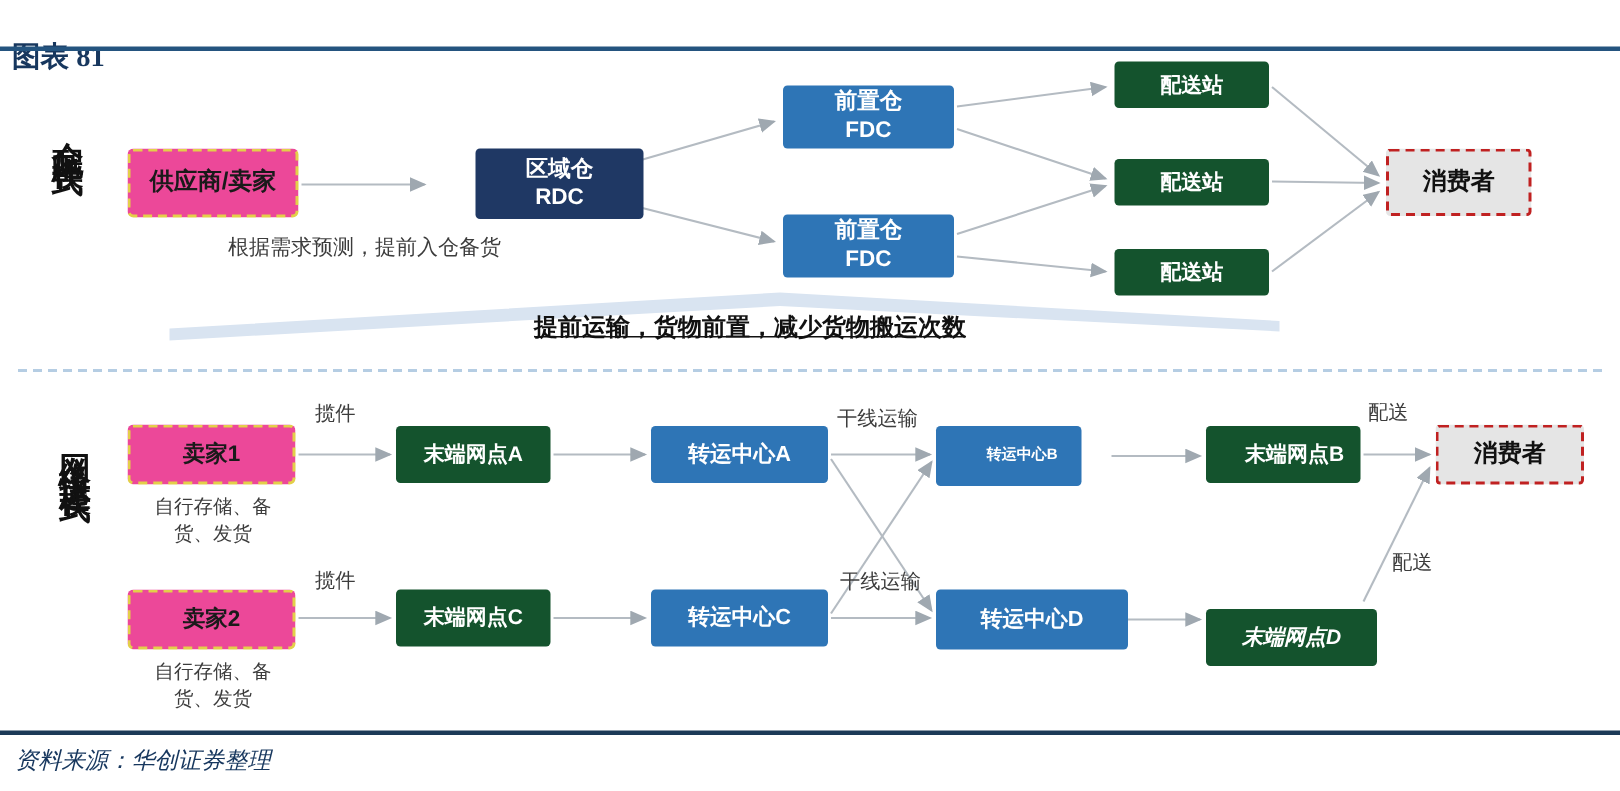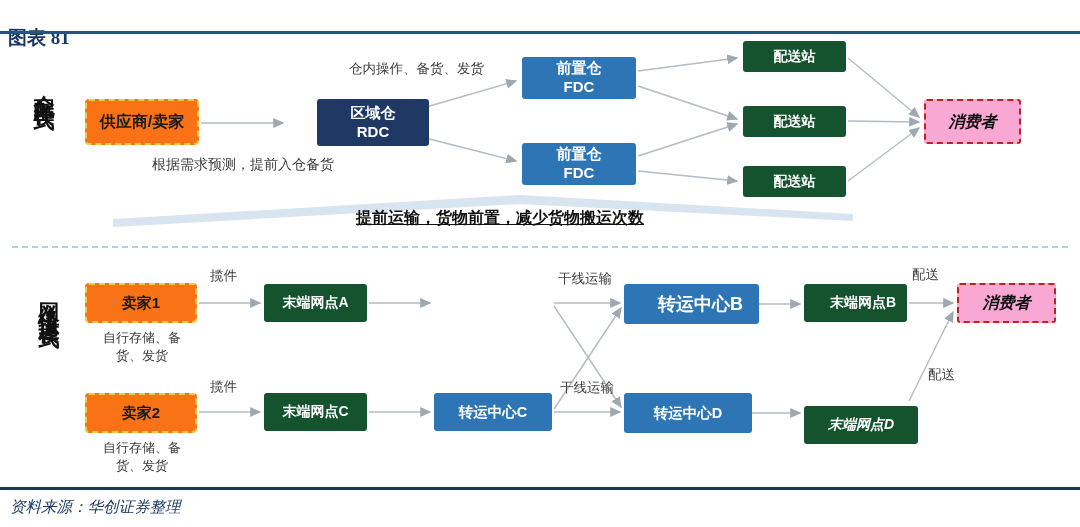--- a/index.html
+++ b/index.html
@@ -8,22 +8,22 @@
   .hdr{position:absolute;left:8px;top:5px;display:flex;align-items:baseline;gap:26px;
        font-family:"Liberation Serif",serif;font-weight:bold;color:#17375e;font-size:19px;margin-top:20px;}
   .title-rule{position:absolute;left:0;top:31px;width:1080px;height:2.5px;background:#24547f;}
   .svg-layer{position:absolute;left:0;top:0;z-index:1;}
   .box{position:absolute;z-index:2;display:flex;align-items:center;justify-content:center;
        text-align:center;box-sizing:border-box;border-radius:3px;white-space:pre-line;
        font-weight:bold;line-height:1.25;}
   .b-navy{background:#1f3864;color:#fff;margin-left:28px;}
   .b-mid{background:#2e75b6;color:#fff;}
   .b-light{background:#14532d;color:#fff;}
-  .b-yellow{background:#f97316;border:2px dashed #e3cf49;color:#1a1a1a;border-radius:4px;}
-  .b-red{background:#f9a8d4;border:2.5px dashed #c02121;color:#111;font-style:italic;}
+  .b-yellow{background:#ec4899;border:2px dashed #e3cf49;color:#1a1a1a;border-radius:4px;}
+  .b-red{background:#e5e5e5;border:2.5px dashed #c02121;color:#111;}
   .lbl{position:absolute;z-index:2;color:#3c3c3c;white-space:nowrap;}
   .note{position:absolute;z-index:2;color:#3c3c3c;text-align:center;white-space:pre-line;line-height:1.4;}
   .vlabel{position:absolute;z-index:2;writing-mode:vertical-lr;text-orientation:upright;
           font-weight:bold;color:#111;font-size:21px;letter-spacing:5px;}
   .banner-text{position:absolute;z-index:2;font-size:16px;color:#111;
                text-decoration:underline;white-space:nowrap;}
   .mid-divider{position:absolute;left:12px;top:246px;width:1056px;height:0;
                border-top:2px dashed #b5cde3;z-index:2;}
   .foot-rule{position:absolute;left:0;top:487px;width:1080px;height:2.5px;background:#1c3a57;}
   .source{position:absolute;left:10px;top:497px;font-family:"Liberation Serif",serif;
@@ -74,21 +74,20 @@
       <line x1="909" y1="401" x2="953" y2="312"></line>
     </g>
   </svg>
 
   <div class="vlabel" style="left:30px;top:78px;">仓配模式</div>
 
   <div class="box b-yellow" style="left:85px;top:99px;width:114px;height:46px;font-size:16px;">供应商/卖家</div>
 
   <div class="lbl" style="left:152px;top:156px;font-size:14px;">根据需求预测，提前入仓备货</div>
 
-  <div class="lbl" style="left:349px;top:60px;font-size:13.5px;">仓内操作、备货、发货</div>
 
   <div class="box b-navy" style="left:289px;top:99px;width:112px;height:47px;font-size:15px;">区域仓
 RDC</div>
 
   <div class="box b-mid" style="left:522px;top:57px;width:114px;height:42px;font-size:15px;">前置仓
 FDC</div>
   <div class="box b-mid" style="left:522px;top:143px;width:114px;height:42px;font-size:15px;">前置仓
 FDC</div>
 
   <div class="box b-light" style="left:743px;top:41px;width:103px;height:31px;font-size:14px;">配送站</div>
@@ -110,26 +109,27 @@
   <div class="box b-yellow" style="left:85px;top:393px;width:112px;height:40px;font-size:15px;">卖家2</div>
   <div class="note" style="left:86px;top:439px;width:112px;font-size:13px;">自行存储、备
 货、发货</div>
 
   <div class="lbl" style="left:210px;top:267px;font-size:13.5px;">揽件</div>
   <div class="lbl" style="left:210px;top:378px;font-size:13.5px;">揽件</div>
 
   <div class="box b-light" style="left:264px;top:284px;width:103px;height:38px;font-size:14px;">末端网点A</div>
   <div class="box b-light" style="left:264px;top:393px;width:103px;height:38px;font-size:14px;">末端网点C</div>
 
+  <div class="box b-mid" style="left:434px;top:284px;width:118px;height:38px;font-size:14.5px;">转运中心A</div>
   <div class="box b-mid" style="left:434px;top:393px;width:118px;height:38px;font-size:14.5px;">转运中心C</div>
 
   <div class="lbl" style="left:558px;top:270px;font-size:13.5px;">干线运输</div>
   <div class="lbl" style="left:560px;top:379px;font-size:13.5px;">干线运输</div>
 
-  <div class="box b-mid" style="left:624px;top:284px;width:135px;height:40px;font-size:18px;padding-left:18px;">转运中心B</div>
+  <div class="box b-mid" style="left:624px;top:284px;width:97px;height:40px;font-size:10px;padding-left:18px;">转运中心B</div>
   <div class="box b-mid" style="left:624px;top:393px;width:128px;height:40px;font-size:14.5px;">转运中心D</div>
 
   <div class="box b-light" style="left:804px;top:284px;width:103px;height:38px;font-size:14px;padding-left:15px;">末端网点B</div>
   <div class="box b-light" style="left:804px;top:406px;width:114px;height:38px;font-size:14px;font-style:italic;">末端网点D</div>
 
   <div class="lbl" style="left:912px;top:266px;font-size:13.5px;">配送</div>
   <div class="lbl" style="left:928px;top:366px;font-size:13.5px;">配送</div>
 
   <div class="box b-red" style="left:957px;top:283px;width:99px;height:40px;font-size:16px;">消费者</div>
 

